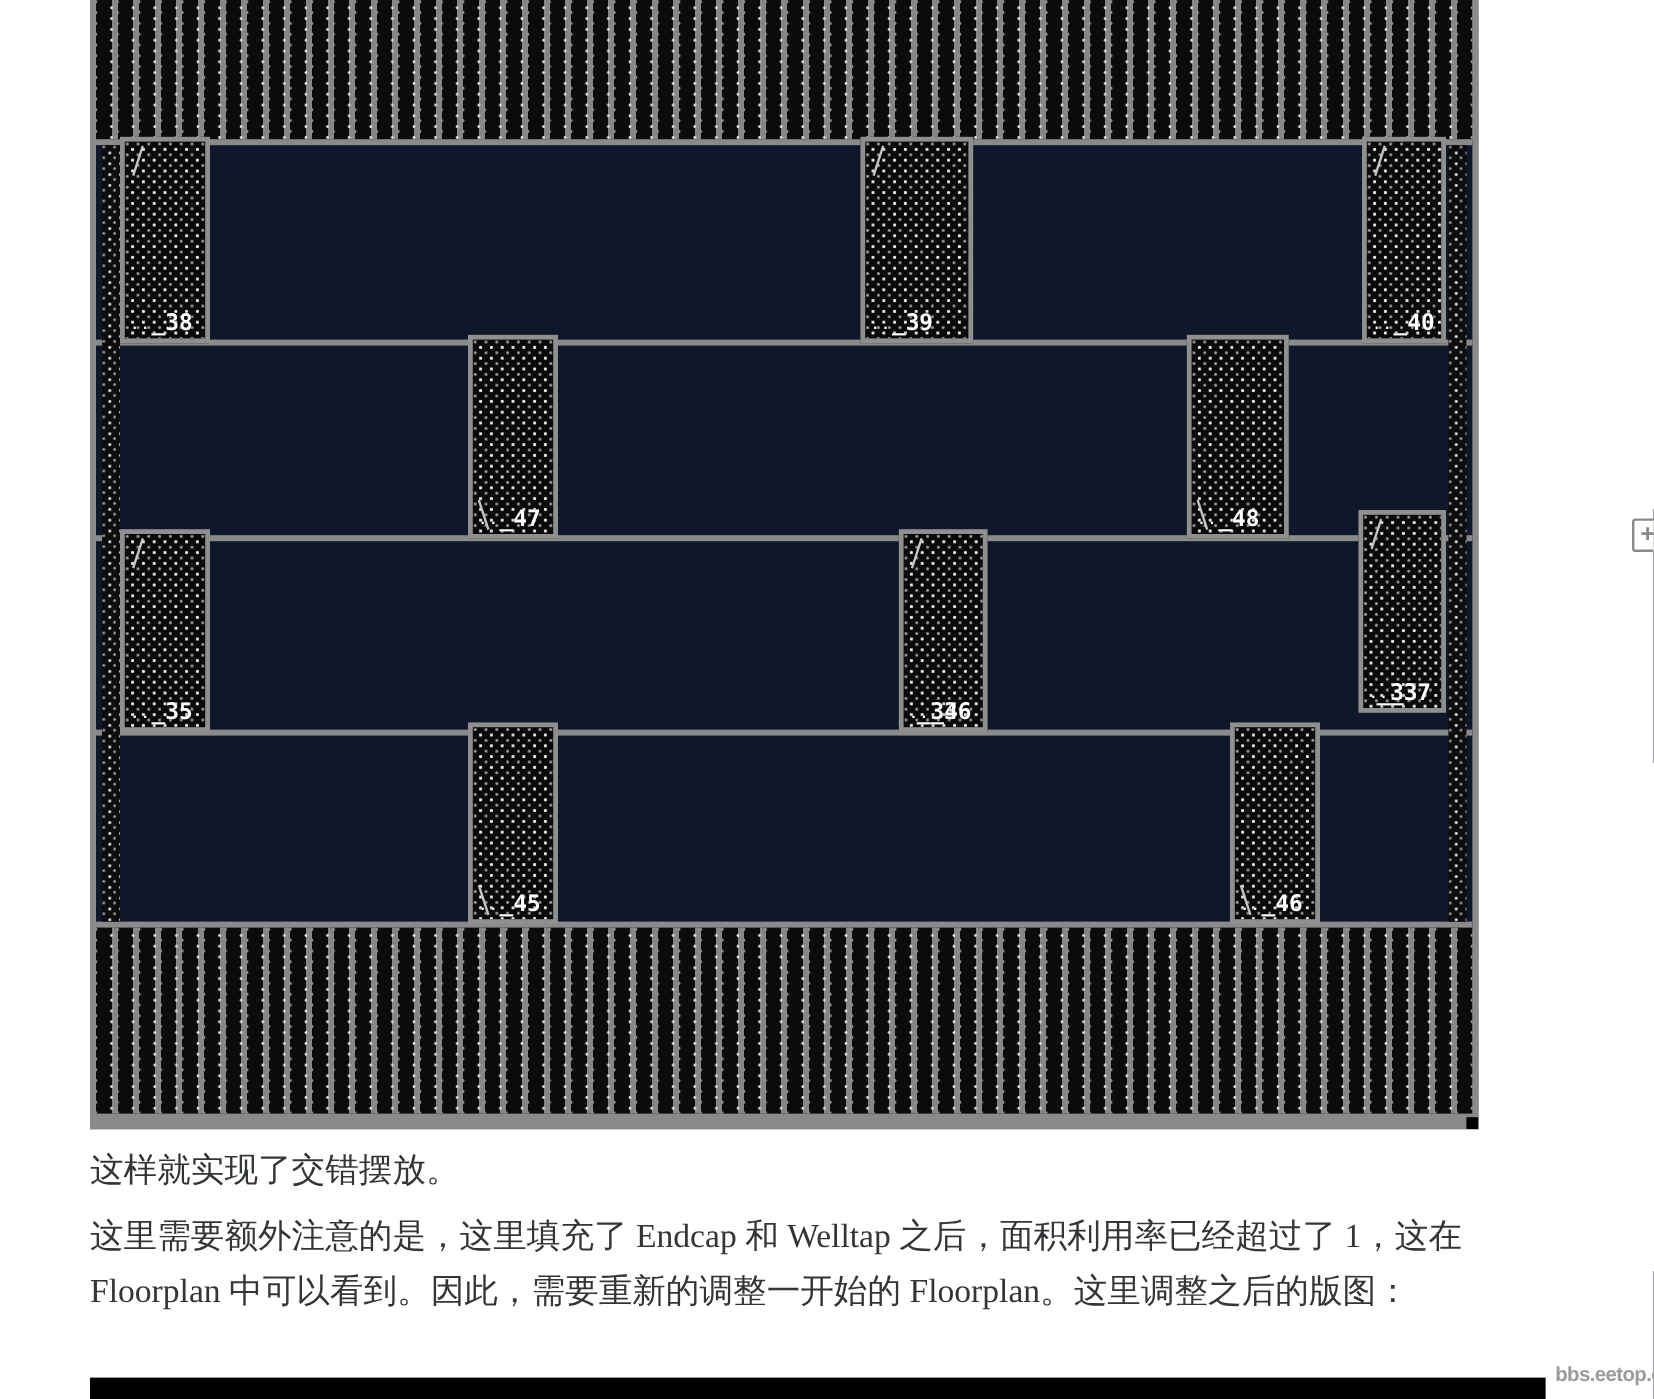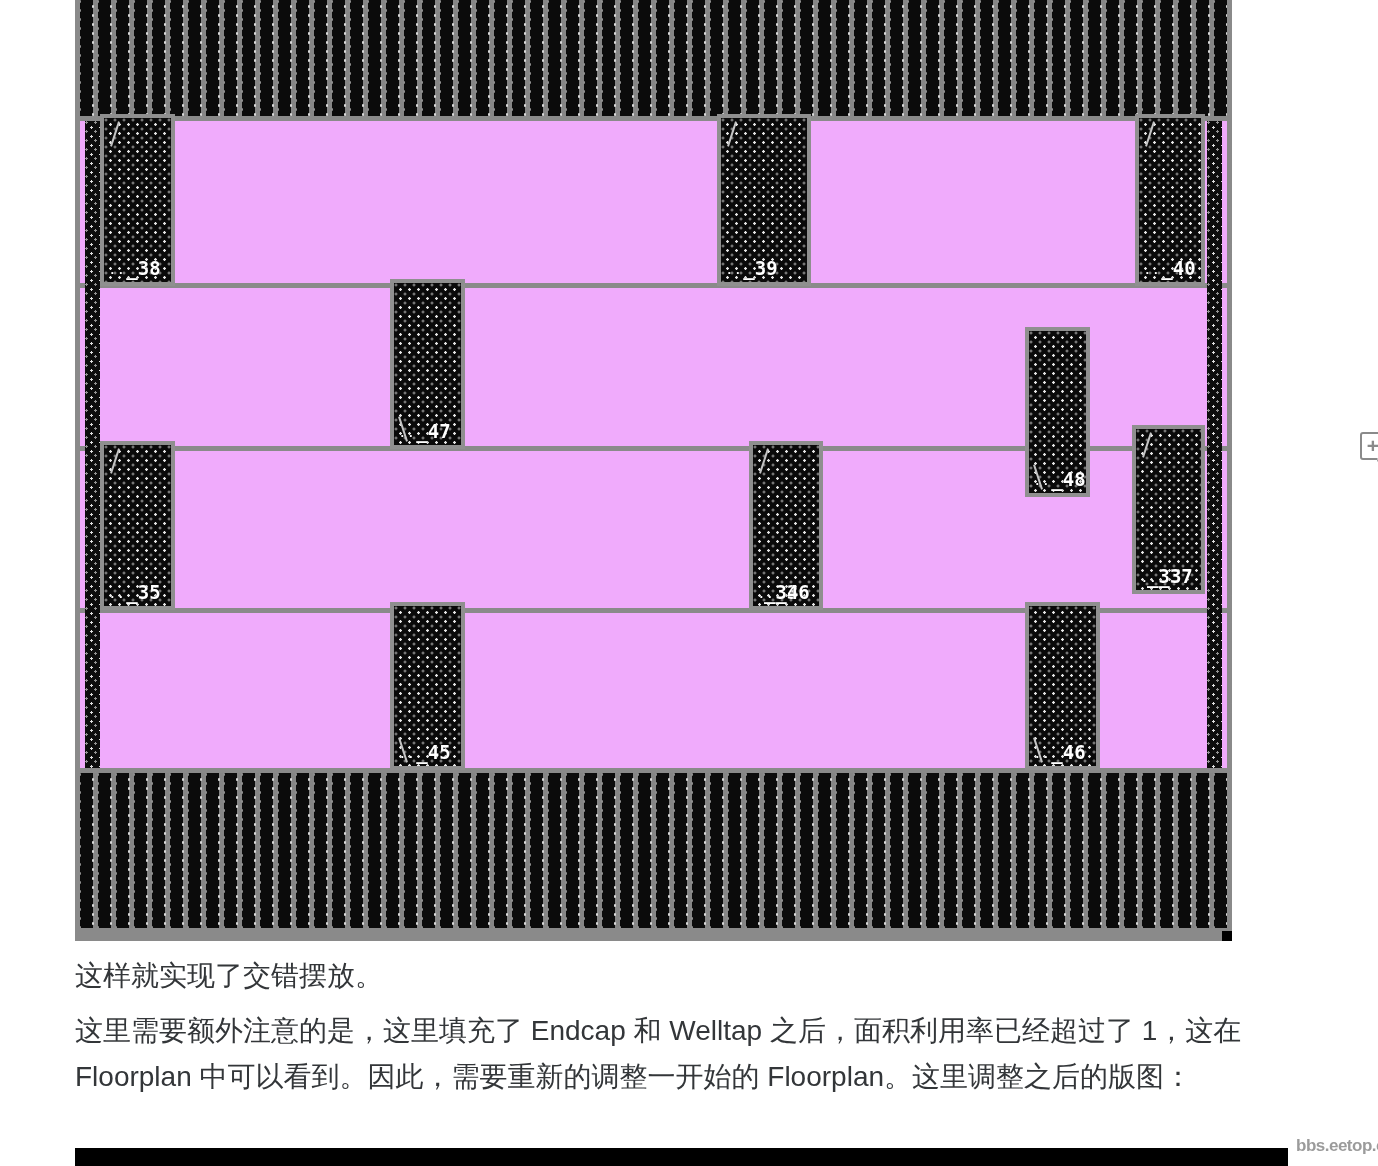--- a/index.html
+++ b/index.html
@@ -3,21 +3,21 @@
 <meta charset="utf-8">
 <style>
   html,body{margin:0;padding:0;}
   body{
     width:1378px;height:1166px;position:relative;overflow:hidden;
     background:#ffffff;font-family:"Liberation Sans",sans-serif;
   }
   
   .viewer{
     position:absolute;left:75px;top:0;width:1157px;height:941px;
-    background:#f0abfc;overflow:hidden;
+    background:#0f172a;overflow:hidden;
   }
   .frame-left{position:absolute;left:0;top:0;width:5px;height:941px;background:#8a8a8a;}
   .frame-right{position:absolute;left:1152px;top:0;width:5px;height:941px;background:#8a8a8a;}
   .frame-bottom{position:absolute;left:0;top:928px;width:1157px;height:13px;background:#8a8a8a;}
   .corner-notch{position:absolute;right:0;bottom:0;width:10px;height:10px;background:#000;}
   .band{
     position:absolute;left:5px;width:1147px;
     background-color:#0b0b0b;
     background-image:
       radial-gradient(circle,#d8d8d8 1px,transparent 1.5px),
@@ -73,21 +73,21 @@
     color:#8a8a8a;font-size:21px;font-weight:bold;line-height:21px;text-align:center;
   }
   .float-btn .tail{
     position:absolute;right:-4px;bottom:-5px;width:9px;height:9px;
     border-right:3px solid #8a8a8a;border-bottom:3px solid #8a8a8a;
     border-bottom-right-radius:6px;background:#fff;transform:rotate(12deg);
   }
   
   .article{
     position:absolute;left:75px;top:953px;width:1178px;
-    color:#333639;font-size:28px;line-height:46px;
+    color:#333639;font-size:28px;line-height:46px;font-family:Liberation Serif, serif;
   }
   .article p{margin:0 0 9px 0;}
   
   .bottom-bar{position:absolute;left:75px;top:1148px;width:1213px;height:18px;background:#000;}
   .watermark{
     position:absolute;left:1296px;top:1136px;width:82px;
     font-size:17px;font-weight:bold;color:#9b9b9b;letter-spacing:-0.5px;
     font-family:"Liberation Sans",sans-serif;
   }
 </style>
@@ -117,21 +117,21 @@
         <span class="blk-label l0"><em class="pfx">..</em><b>_39</b></span>
       </div>
       <div class="block mark-top" style="left: 1060px; top: 114px; width: 70px; height: 172px; padding-left: 48px;">
         <i class="mark"></i>
         <span class="blk-label l0"><em class="pfx">..</em><b>_40</b></span>
       </div>
       <div class="block mark-bottom" style="left: 315px; top: 279px; width: 75px; height: 170px;">
         <i class="mark"></i>
         <span class="blk-label l0"><em class="pfx">..</em><b>_47</b></span>
       </div>
-      <div class="block mark-bottom" style="left: 950px; top: 279px; width: 65px; height: 170px; margin-top: 48px;">
+      <div class="block mark-bottom" style="left: 914px; top: 279px; width: 85px; height: 170px;">
         <i class="mark"></i>
         <span class="blk-label l0"><em class="pfx">..</em><b>_48</b></span>
       </div>
       <div class="block mark-top" style="left: 25px; top: 441px; width: 75px; height: 169px;">
         <i class="mark"></i>
         <span class="blk-label l0"><em class="pfx">..</em><b>_35</b></span>
       </div>
       <div class="block mark-top" style="left: 674px; top: 441px; width: 74px; height: 169px;">
         <i class="mark"></i>
         <span class="blk-label l0"><em class="pfx">..</em><b>_36</b></span>

